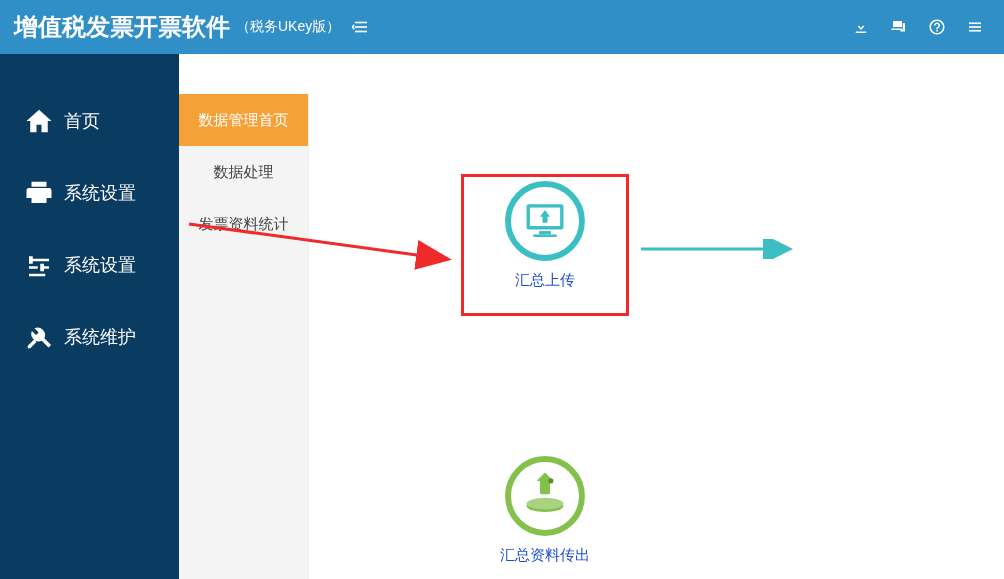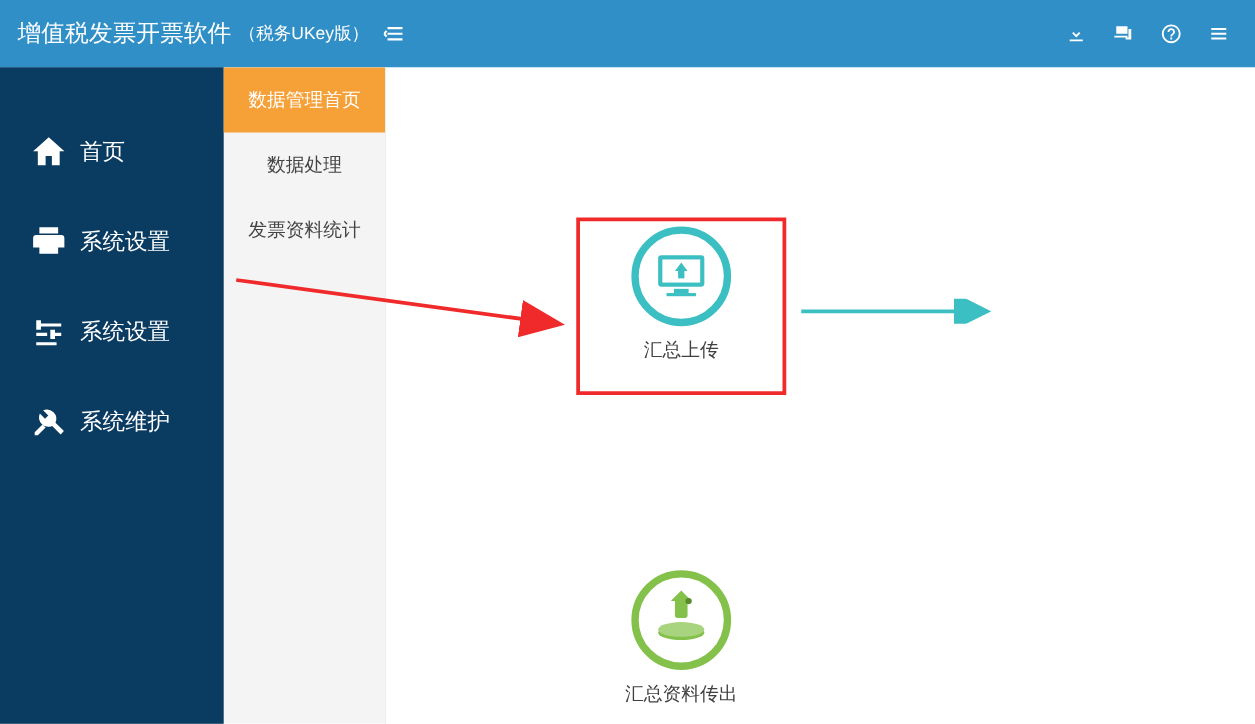--- a/index.html
+++ b/index.html
@@ -13,21 +13,21 @@
     }
     
     .top-bar {
       height: 54px;
       background: #2f8fc6;
       display: flex;
       align-items: center;
       padding: 0 8px 0 14px;
       color: #fff;
     }
-    .title-main { font-size: 19px; font-weight: 400; }
+    .title-main { font-size: 24px; font-weight: 700; }
     .title-sub { font-size: 14px; margin-left: 6px; }
     .top-sep { margin-left: 12px; }
     .top-right { margin-left: auto; display: flex; align-items: center; gap: 20px; padding-right: 12px;}
     .top-icon { width: 18px; height: 18px; color: #fff; cursor: pointer; display: inline-flex; align-items: center; justify-content: center;}
     .top-icon svg { width: 18px; height: 18px; }
     
     .layout {
       display: flex;
       height: calc(579px - 54px);
     }
@@ -59,20 +59,21 @@
     .nav-item.active .icon svg rect,
     .nav-item.active .icon svg polygon { fill: #f2a23b; }
     
     .sub-sidebar {
       width: 130px;
       background: #f4f4f4;
       border-right: 1px solid #eee;
       flex-shrink: 0;
       font-size: 15px;
       color: #444;
+      margin-top: 40px;
     }
     .sub-item {
       height: 52px;
       display: flex;
       align-items: center;
       justify-content: center;
       cursor: pointer;
     }
     .sub-item.active {
       background: #f6a038;
@@ -90,21 +91,21 @@
       text-align: center;
       cursor: pointer;
     }
     .tile-icon {
       width: 84px; height: 84px; margin: 0 auto 8px auto;
       border-radius: 50%;
       display: flex; align-items:center; justify-content:center;
     }
     .tile-label {
       font-size: 15px;
-      color: #404040;
+      color: #1d4ed8;
     }
     .tile-upload { left: 161px; top: 125px; }
     .tile-query  { left: 490px; top: 125px; }
     .tile-export { left: 161px; top: 400px; }
     .tile-highlight {
       position: absolute;
       border: 3px solid #f02a2a;
       left: 152px; top: 120px;
       width: 168px; height: 142px;
       pointer-events: none;

